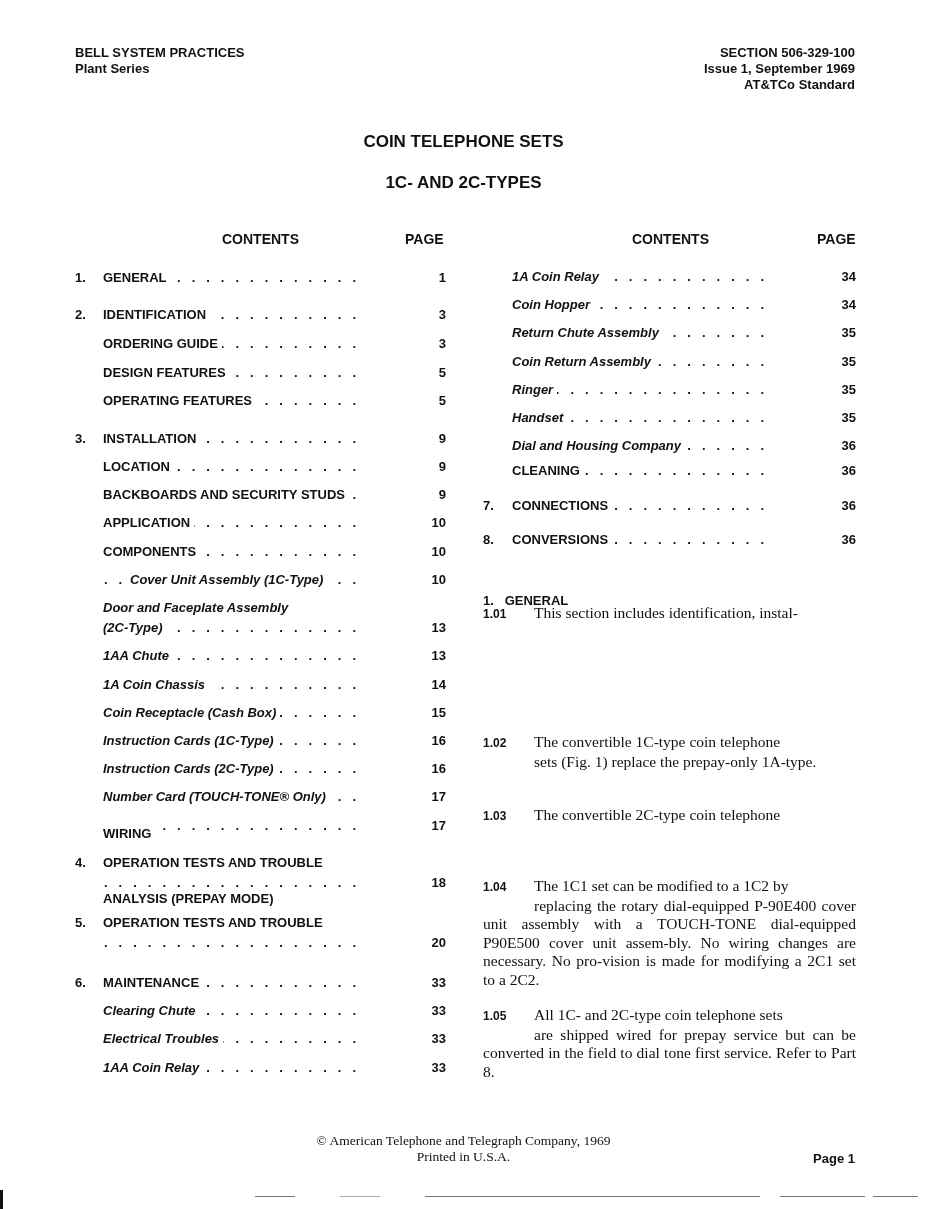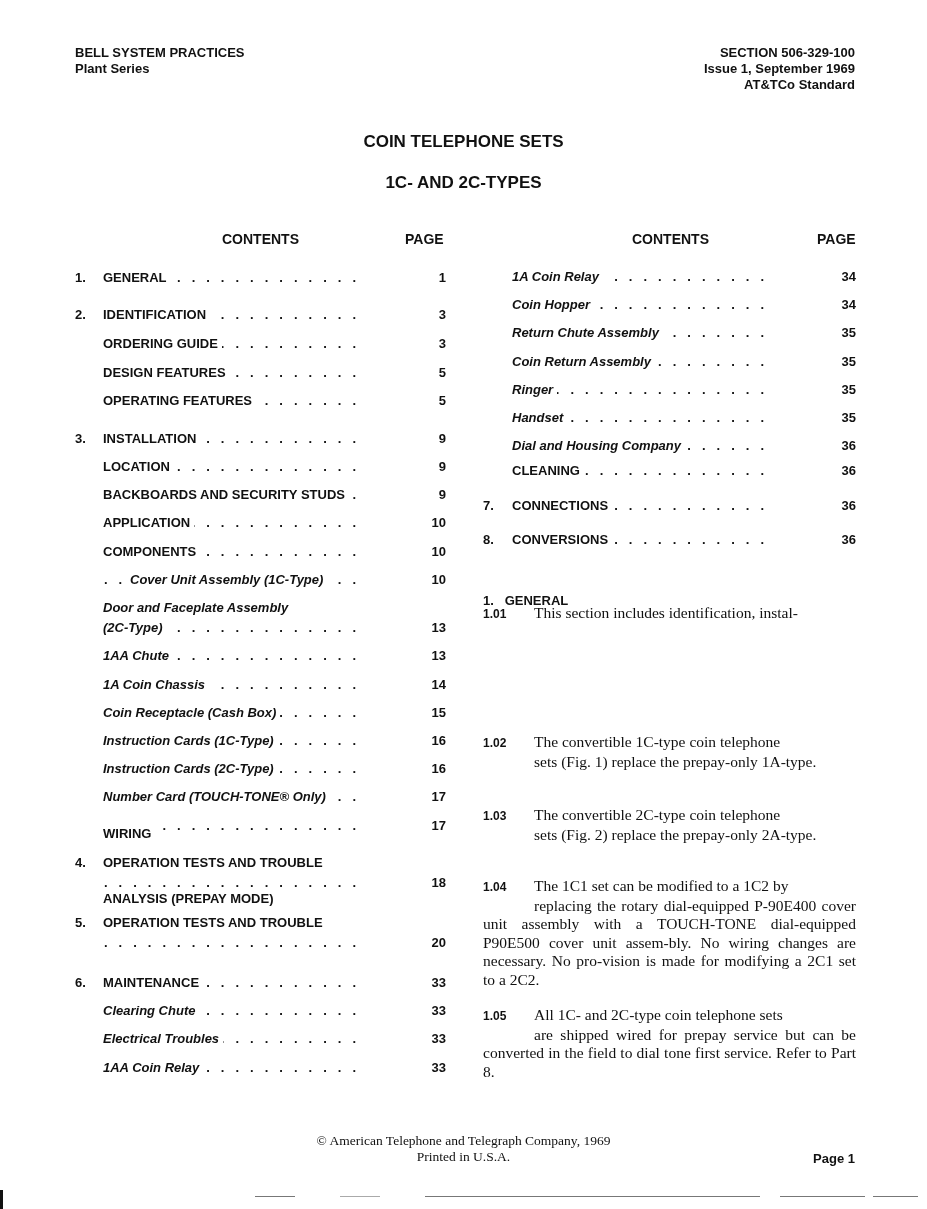--- a/index.html
+++ b/index.html
@@ -262,21 +262,20 @@
 
 <div class="para" style="top:599px;">
   <span class="pn">1.01</span><span>This section includes identification, instal-</span>
 </div>
 <div class="para" style="top:728px;">
   <span class="pn">1.02</span><span>The convertible 1C-type coin telephone</span>
   <span class="ind" style="padding-left:0; text-indent:51px;">sets (Fig. 1) replace the prepay-only 1A-type.</span>
 </div>
 <div class="para" style="top:801px;">
   <span class="pn">1.03</span><span>The convertible 2C-type coin telephone</span>
-  <span class="ind" style="padding-left:0; text-indent:51px;">sets (Fig. 2) replace the prepay-only 2A-type.</span>
 </div>
 <div class="para" style="top:872px;">
   <span class="pn">1.04</span><span>The 1C1 set can be modified to a 1C2 by</span>
   <span class="ind" style="padding-left:0; text-indent:51px;">replacing the rotary dial-equipped P-90E400 cover unit assembly with a TOUCH-TONE dial-equipped P90E500 cover unit assem-bly. No wiring changes are necessary. No pro-vision is made for modifying a 2C1 set to a 2C2.</span>
 </div>
 <div class="para" style="top:1001px;">
   <span class="pn">1.05</span><span>All 1C- and 2C-type coin telephone sets</span>
   <span class="ind" style="padding-left:0; text-indent:51px;">are shipped wired for prepay service but can be converted in the field to dial tone first service. Refer to Part 8.</span>
 </div>
 

